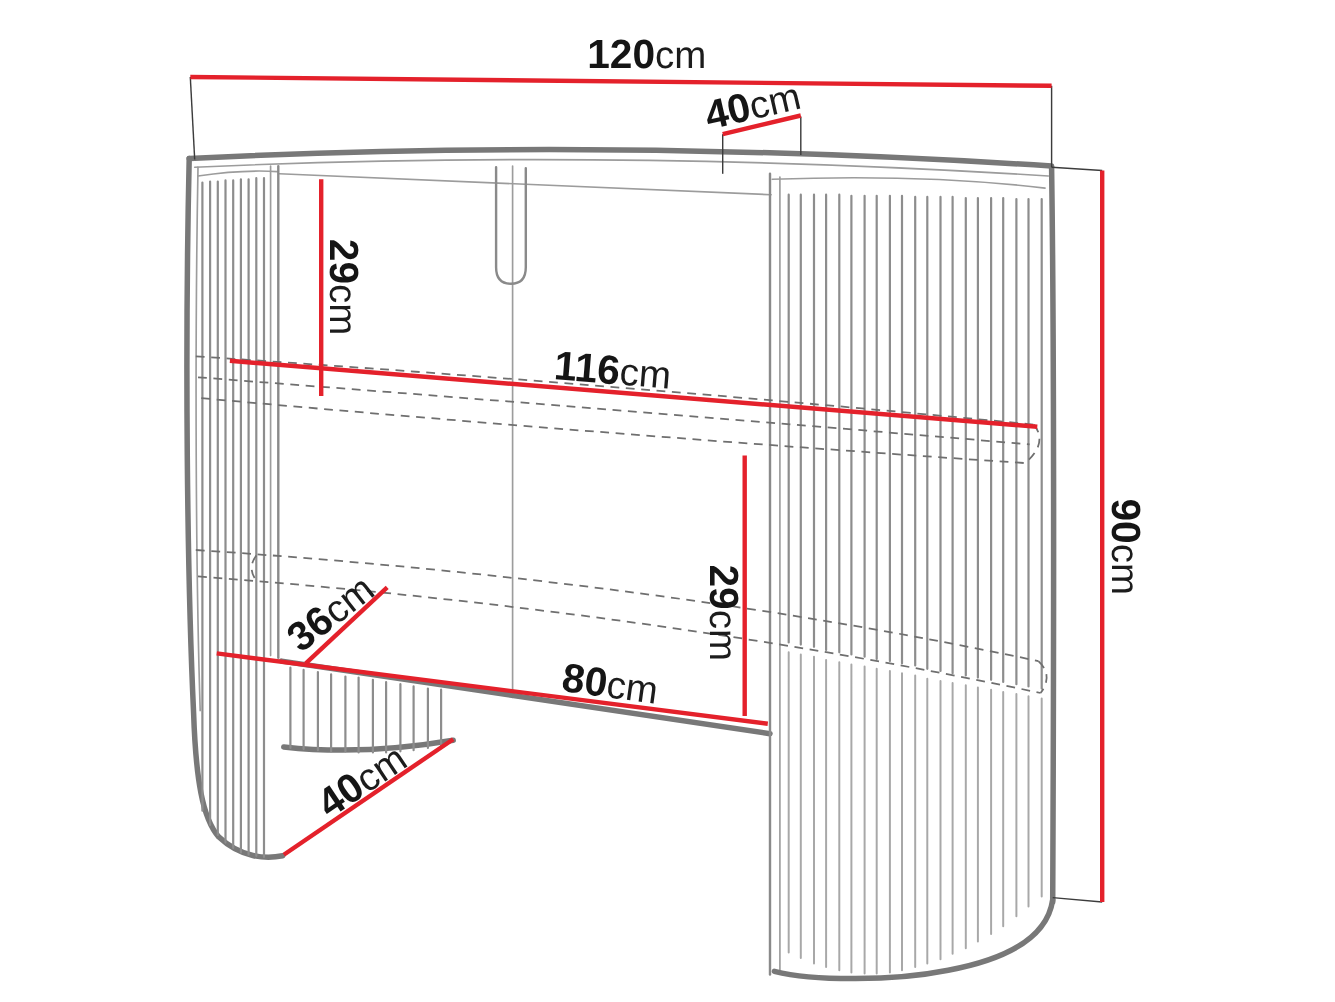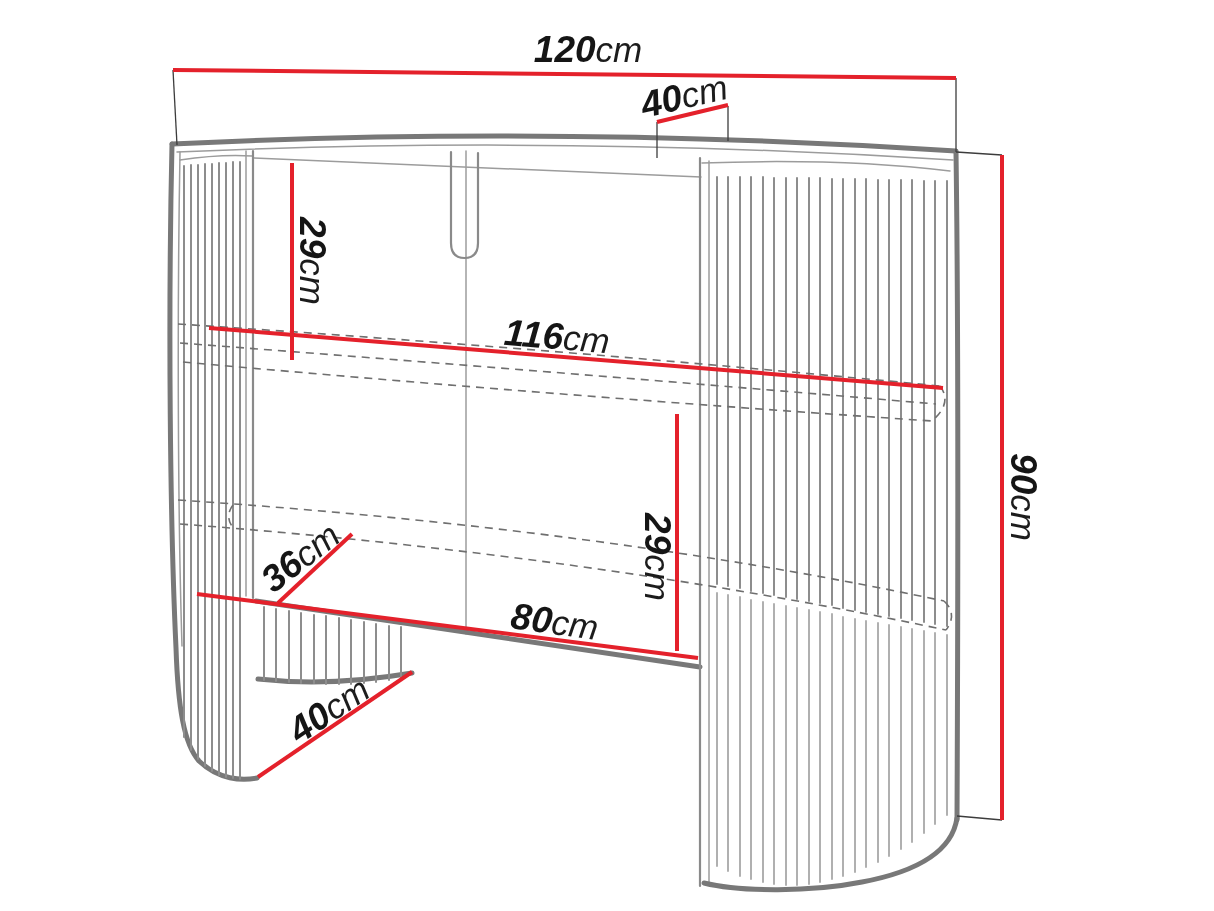--- a/index.html
+++ b/index.html
@@ -1,16 +1,16 @@
 <!DOCTYPE html>
 <html><head>
 <meta charset="utf-8">
 <style>
   html,body{margin:0;padding:0;background:#ffffff;}
-  .canvas{position:relative;width:1214px;height:911px;background:#ffffff;overflow:hidden;font-style:italic;}
+  .canvas{position:relative;width:1214px;height:911px;background:#ffffff;overflow:hidden;}
   svg{display:block;}
   svg text{font-family:"Liberation Sans","DejaVu Sans",sans-serif;fill:#151515;}
   .num{font-weight:bold;font-size:37px;letter-spacing:0px;}
   .unit{font-weight:400;font-size:35px;fill:#1c1c1c;}
   .thick{stroke:#787878;stroke-width:5;fill:none;stroke-linecap:round;stroke-linejoin:round;}
   .med{stroke:#8a8a8a;stroke-width:2.2;fill:none;stroke-linecap:round;}
   .thin{stroke:#9c9c9c;stroke-width:1.5;fill:none;stroke-linecap:round;}
   .slat{stroke:#8d8d8d;stroke-width:2;fill:none;stroke-linecap:round;}
   .slat-light{stroke:#a8a8a8;stroke-width:1.8;fill:none;stroke-linecap:round;}
   .dash{stroke:#6f6f6f;stroke-width:1.6;fill:none;stroke-dasharray:8 6;}

